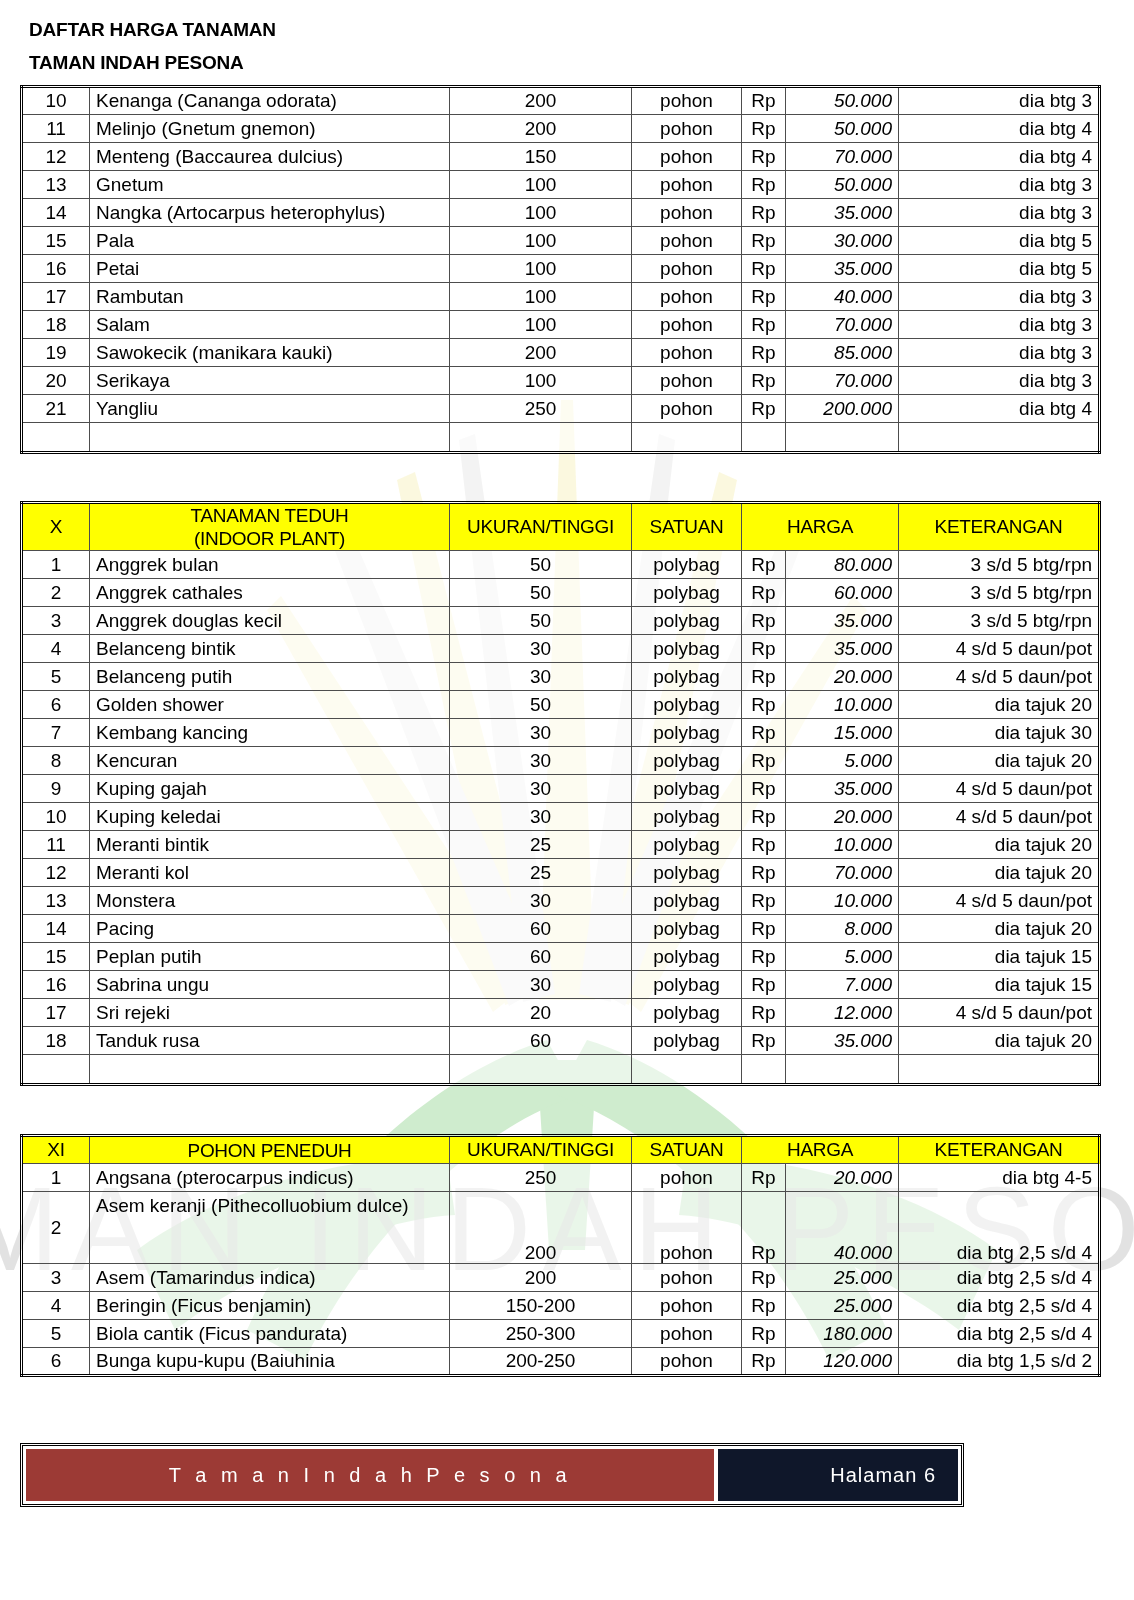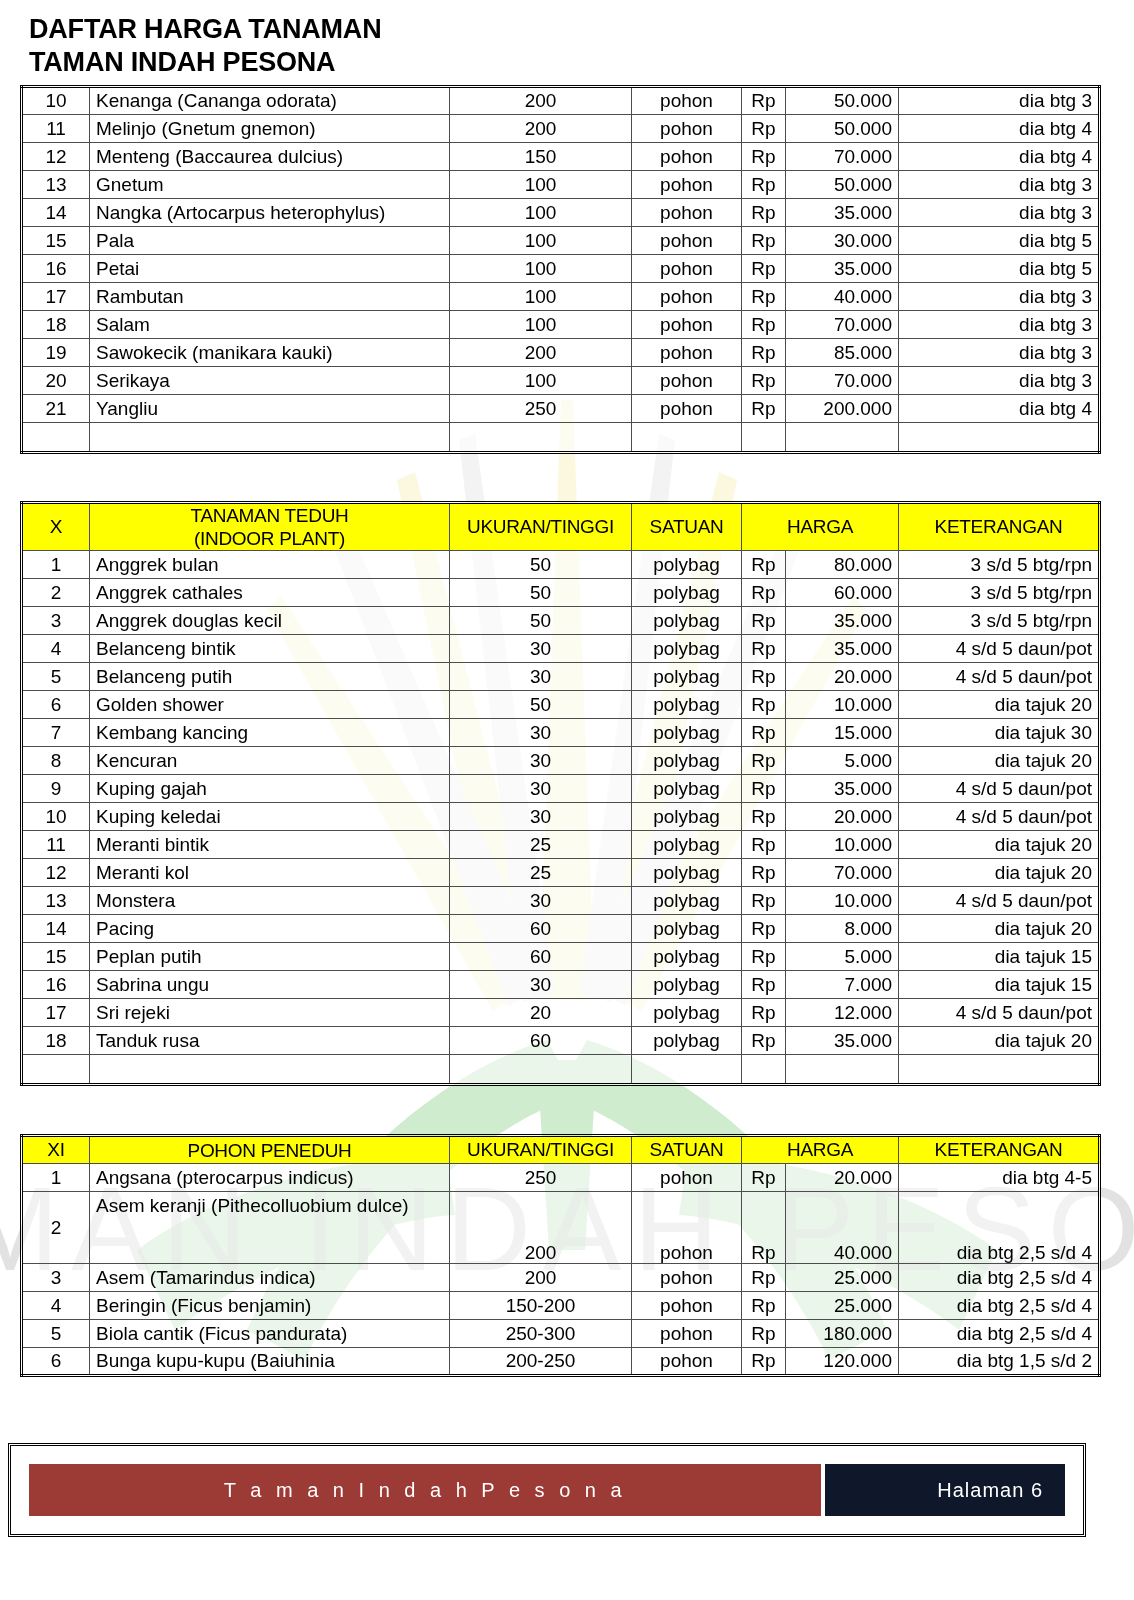--- a/index.html
+++ b/index.html
@@ -29,21 +29,21 @@
   #page {
     position: relative;
     z-index: 2;
     padding: 0;
   }
 
   
   .doc-title {
     margin: 0;
     padding-left: 29px;
-    font-size: 27px;
+    font-size: 19px;
     font-weight: bold;
     line-height: 33px;
     letter-spacing: -0.2px;
   }
   .title-block {
     padding-top: 13px;
     padding-bottom: 6px;
   }
 
   
@@ -73,21 +73,21 @@
   col.c-unit  { width: 110px; }
   col.c-rp    { width: 44px; }
   col.c-price { width: 113px; }
   col.c-note  { width: 201px; }
 
   td.no    { text-align: center; }
   td.name  { text-align: left; padding-left: 10px; }
   td.size  { text-align: center; }
   td.unit  { text-align: center; }
   td.rp    { text-align: center;  font-weight: bold; border-right: none; padding-left: 10px;}
-  td.price { text-align: right; font-weight: bold; border-left: none; padding-right: 12px;}
+  td.price { text-align: right; font-weight: bold; border-left: none; padding-right: 12px; font-style: italic;}
   td.note  { text-align: right; }
 
   tr.blank td { height: 30px; }
 
   
   thead th {
     background: #ffff00 !important;
     font-weight: bold;
     font-size: 18px;
     text-align: center;
@@ -97,25 +97,25 @@
   }
   thead th.two-line { line-height: 23px; margin-top: 13px; }
 
   
   .gap-1 { height: 47px; }
   .gap-2 { height: 48px; }
   .gap-3 { height: 66px; }
 
   
   .footer-wrap {
-    margin-left: 8px;
-    width: 1078px;
+    margin-left: 20px;
+    width: 944px;
     box-sizing: border-box;
     border: 3px double #000;
-    padding: 18px;
+    padding: 3px;
     background: #ffffff;
     display: flex;
   }
   .footer-left {
     flex: 1 1 auto;
     background: #9c3a35;
     color: #ffffff;
     height: 52px;
     display: flex;
     align-items: center;

